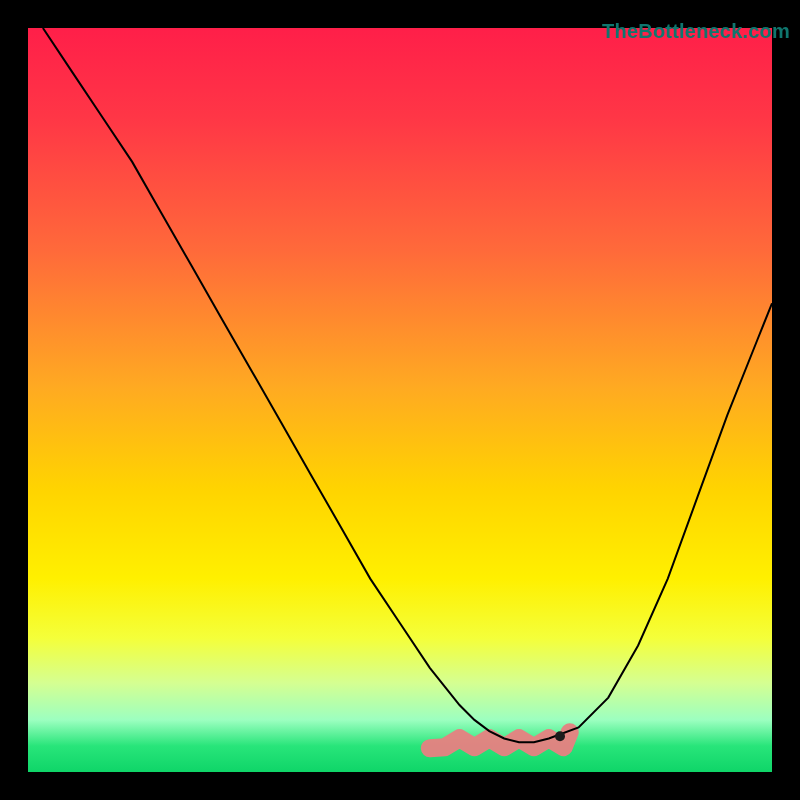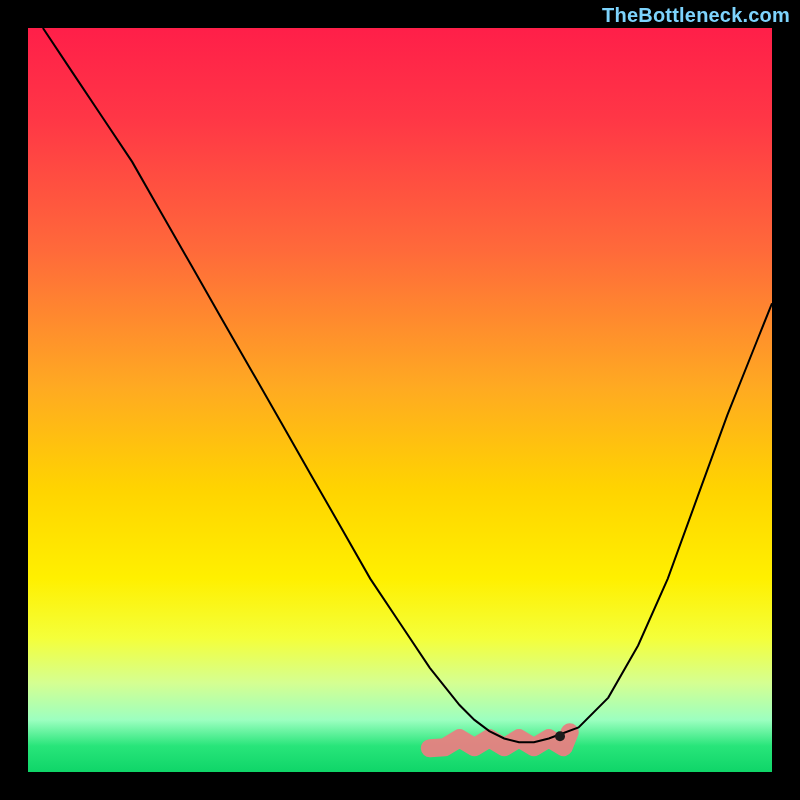--- a/index.html
+++ b/index.html
@@ -12,23 +12,23 @@
     font-family: Arial, Helvetica, sans-serif;
   }
   .stage {
     position: relative;
     width: 800px;
     height: 800px;
     background: #000;
   }
   .watermark {
     position: absolute;
-    top: 4px;
+    top: 20px;
     right: 10px;
-    color: #7dd3fc;
+    color: #0f766e;
     font-size: 20px;
     font-weight: 600;
     letter-spacing: 0.2px;
     z-index: 30;
   }
   .plot {
     position: absolute;
     left: 28px;
     top: 28px;
     width: 744px;

